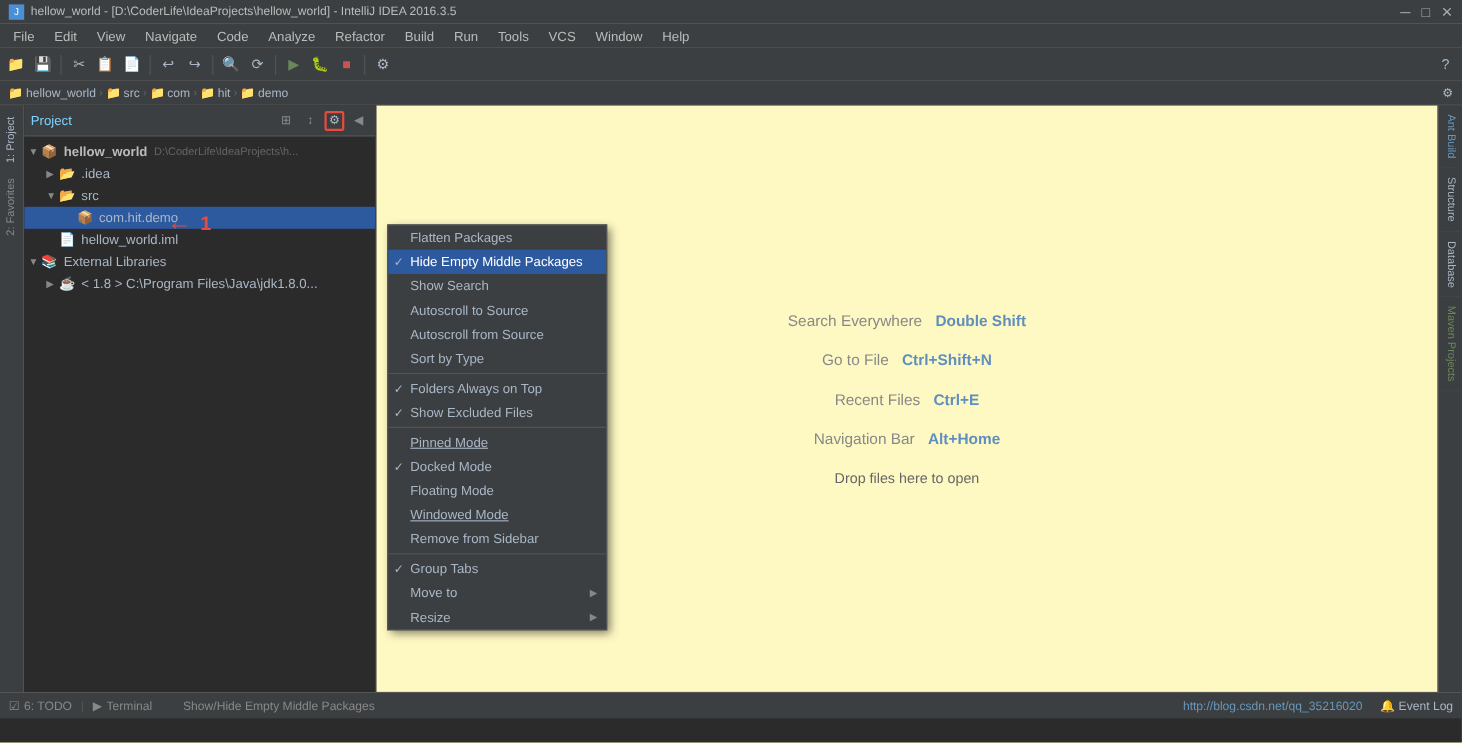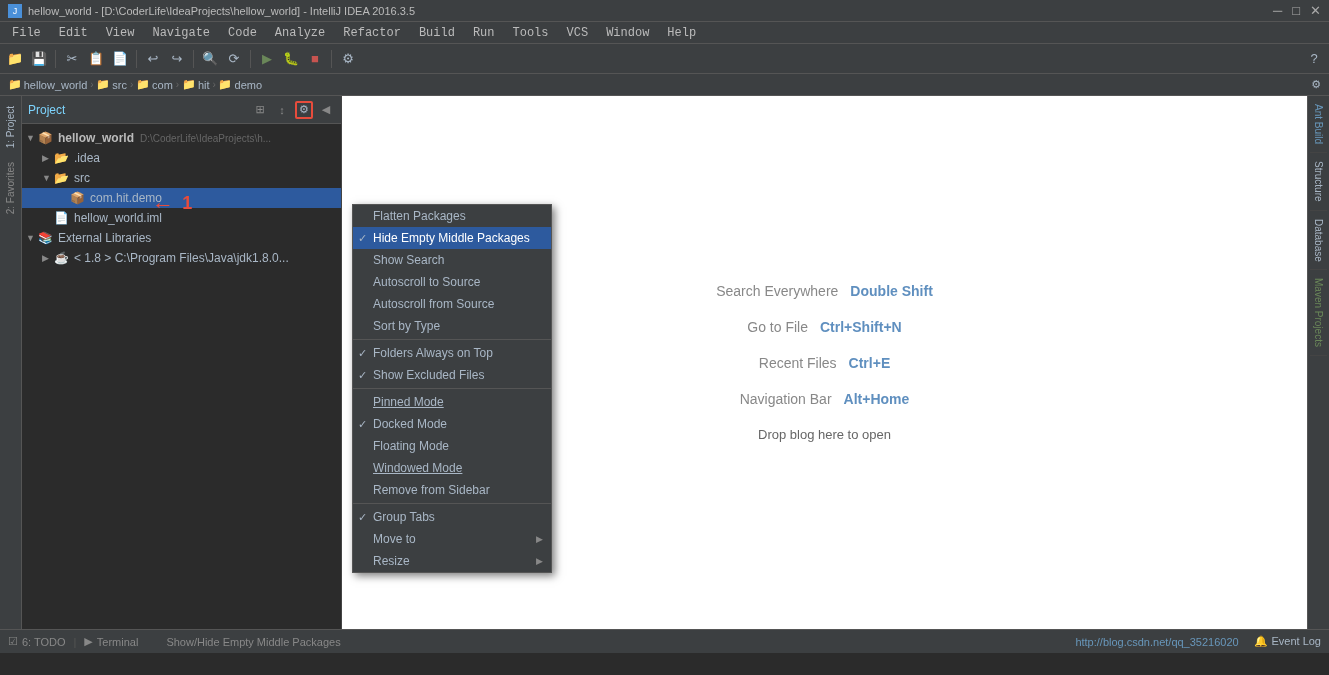--- a/index.html
+++ b/index.html
@@ -51,21 +51,20 @@
 
     
     #menu-bar {
       background: #3c3f41;
       height: 22px;
       display: flex;
       align-items: center;
       padding: 0 4px;
       border-bottom: 1px solid #555;
       gap: 2px;
-      font-family: Liberation Mono, monospace;
     }
     .menu-item {
       padding: 2px 8px;
       cursor: pointer;
       font-size: 12px;
       color: #bbbbbb;
     }
 
     
     #toolbar {
@@ -237,21 +236,21 @@
     }
     .ctx-item-arrow {
       margin-left: auto;
       font-size: 9px;
       color: #888;
     }
 
     
     #main-content {
       flex: 1;
-      background: #ffffff;
+      background: #fef9c3;
       display: flex;
       flex-direction: column;
       align-items: center;
       justify-content: center;
       gap: 20px;
       padding: 20px;
     }
     .shortcut-row {
       display: flex;
       gap: 12px;
@@ -552,21 +551,21 @@
       <span class="shortcut-key">Ctrl+Shift+N</span>
     </div>
     <div class="shortcut-row">
       <span class="shortcut-label">Recent Files</span>
       <span class="shortcut-key">Ctrl+E</span>
     </div>
     <div class="shortcut-row">
       <span class="shortcut-label">Navigation Bar</span>
       <span class="shortcut-key">Alt+Home</span>
     </div>
-    <div class="drop-text">Drop blog here to open</div>
+    <div class="drop-text">Drop files here to open</div>
   </div>
 
   <div id="right-tabs">
     <div class="right-tab ant">Ant Build</div>
     <div class="right-tab struct">Structure</div>
     <div class="right-tab db">Database</div>
     <div class="right-tab maven">Maven Projects</div>
   </div>
 </div>
 

